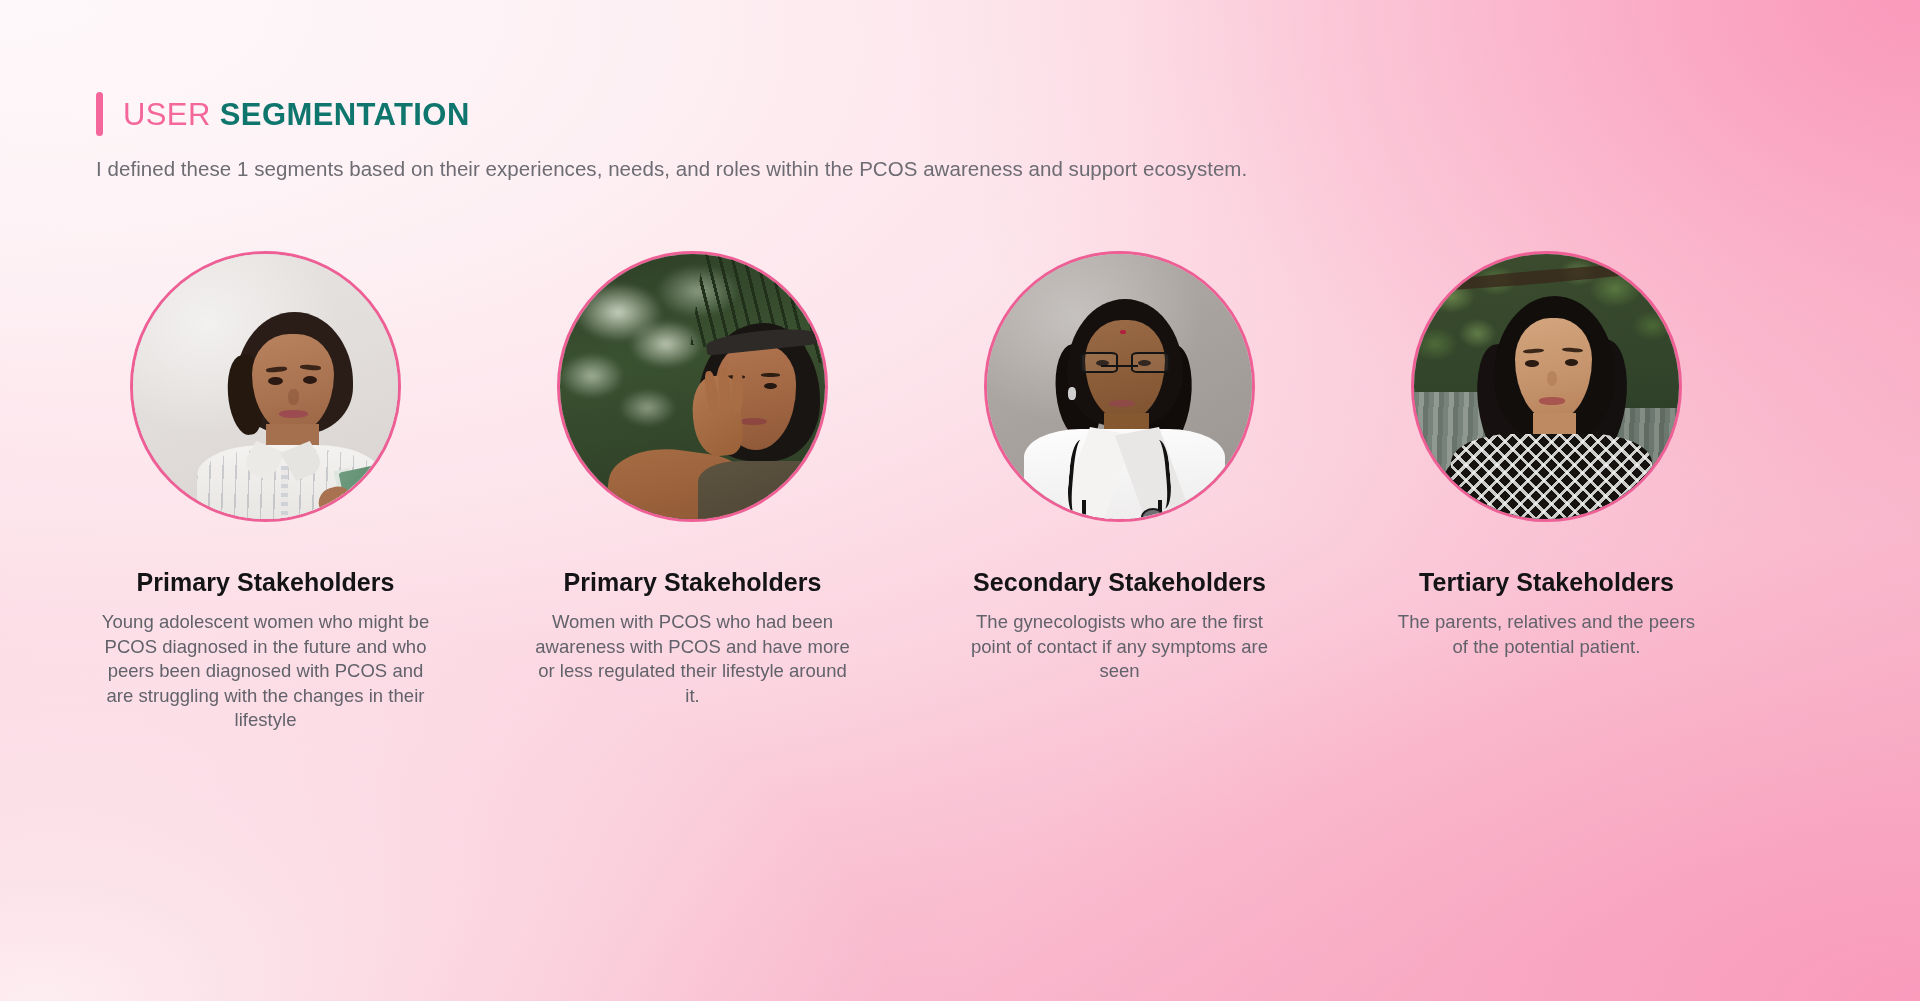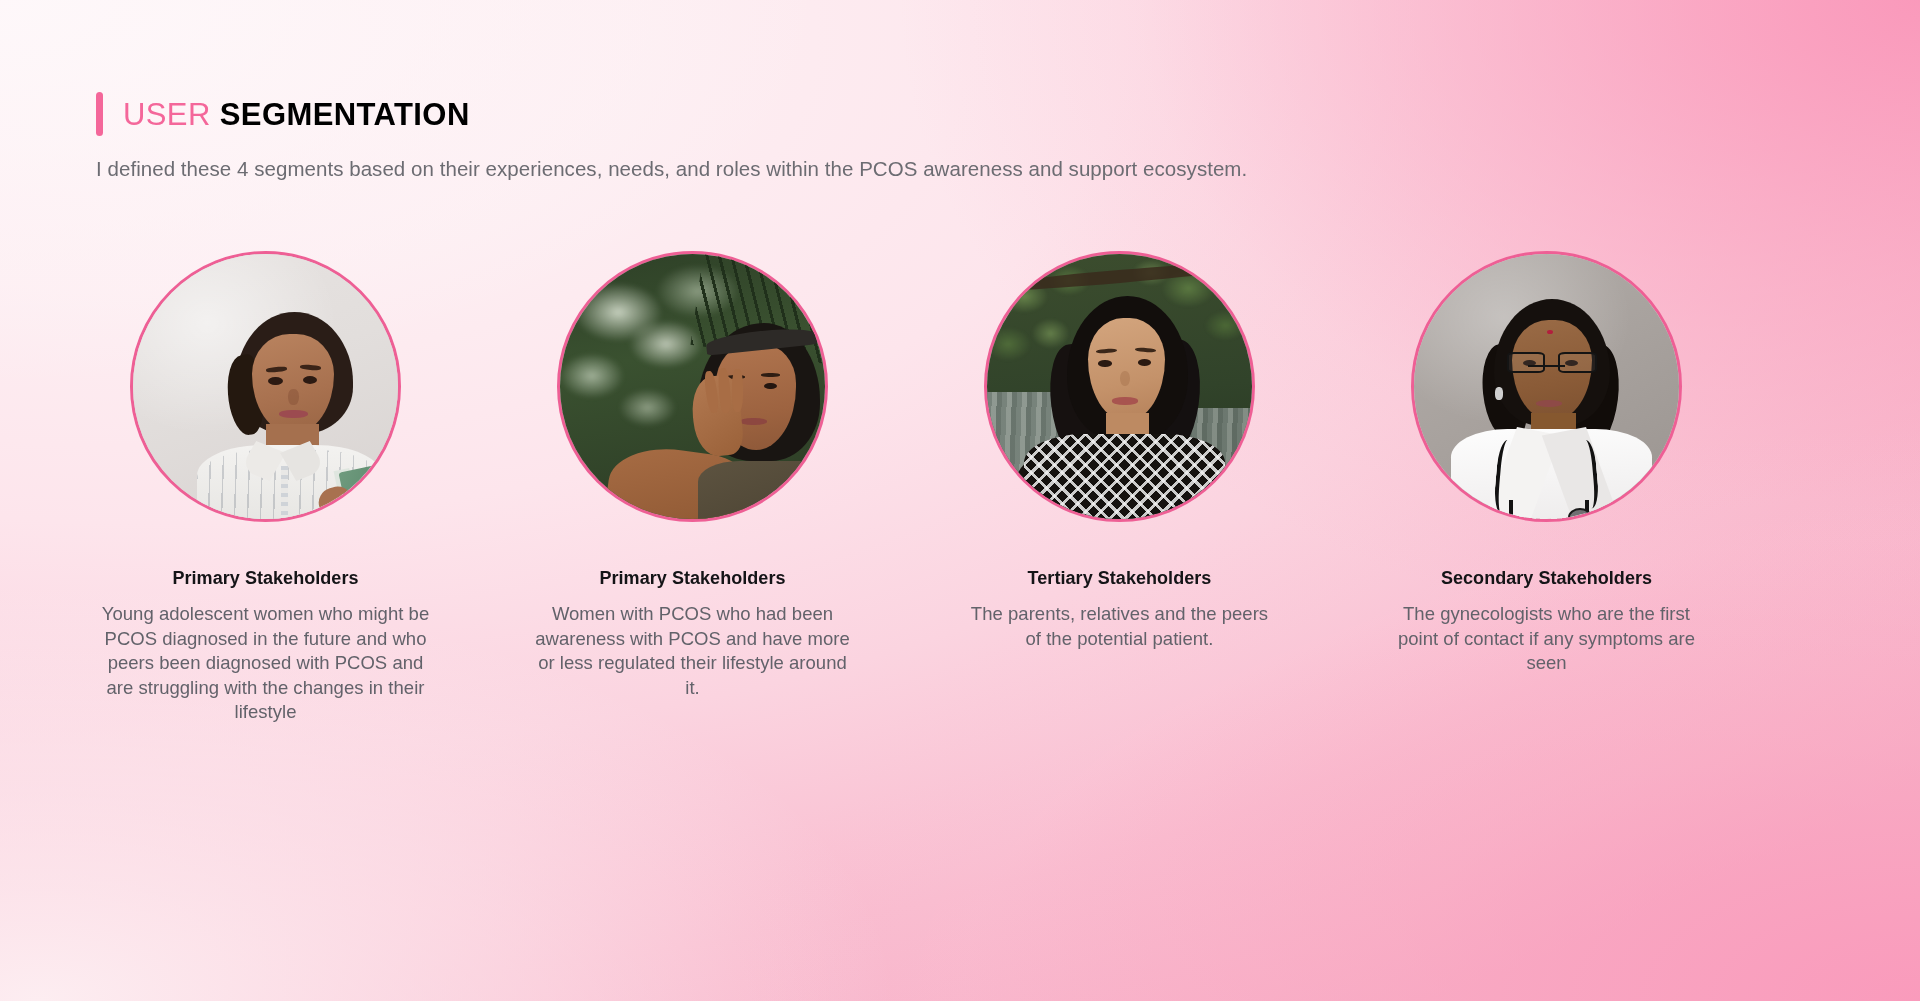--- a/index.html
+++ b/index.html
@@ -37,21 +37,21 @@
 
   
   .header { position:absolute; left:96px; top:92px; }
   .title-row { display:flex; align-items:center; }
   .title-bar {
     width:7px; height:44px; border-radius:4px;
     background:#f4679a; margin-right:20px;
   }
   .title-text { font-size:31px; letter-spacing:0.4px; line-height:1; white-space:nowrap; }
   .title-word-1 { color:#f4679a; font-weight:400; }
-  .title-word-2 { color:#000000; font-weight:700; }
+  .title-word-2 { color:#0f766e; font-weight:700; }
 
   .subtitle {
     position:absolute; left:96px; top:157px;
     font-size:20.5px; color:#6c6c72; font-weight:400;
     letter-spacing:0.05px; white-space:nowrap;
   }
 
   
   .cards { position:absolute; left:0; top:251px; width:1920px; }
   .card-strip { display:flex; }
@@ -61,21 +61,21 @@
   .avatar-wrap {
     width:271px; height:271px; border-radius:50%;
     border:3px solid #ee5f95;
     overflow:hidden; position:relative;
     background:#d9d4d2;
   }
   .avatar-photo { position:absolute; inset:0; overflow:hidden; }
 
   .card-title {
     margin-top:46px;
-    font-size:18px; font-weight:700; color:#141417;
+    font-size:25px; font-weight:700; color:#141417;
     letter-spacing:0.05px; text-align:center;
   }
   .card-desc {
     margin-top:13px;
     font-size:18.5px; font-weight:400; color:#62626a;
     line-height:1.33; text-align:center; letter-spacing:0.03px;
     max-width:330px;
   }
   .card-2 .card-desc, .card-3 .card-desc { max-width:320px; }
   .card-4 .card-desc { max-width:310px; }
@@ -290,21 +290,21 @@
 
 <div id="page">
 
   <div class="header">
     <div class="title-row">
       <div class="title-bar"></div>
       <div class="title-text"><span class="title-word-1">USER</span><span>&nbsp;</span><span class="title-word-2">SEGMENTATION</span></div>
     </div>
   </div>
 
-  <div class="subtitle">I defined these 4 segments based on their experiences, needs, and roles within the PCOS awareness and support ecosystem.</div>
+  <div class="subtitle">I defined these 1 segments based on their experiences, needs, and roles within the PCOS awareness and support ecosystem.</div>
 
   <div class="cards">
     <div class="card-strip">
 
       <div class="card card-1">
         <div class="avatar-wrap">
           <div class="avatar-photo">
             <div class="p1-bg"></div>
             <div class="p1-wall-shade"></div>
             <div class="p1-hair"></div>
@@ -348,49 +348,20 @@
             <div class="p2-lip"></div>
             <div class="p2-top"></div>
             <div class="p2-hand"></div>
             <div class="p2-finger" style="left:55%;top:44%;width:4%;height:16%;transform:rotate(-8deg);"></div>
             <div class="p2-finger" style="left:60%;top:43%;width:4%;height:17%;transform:rotate(-4deg);"></div>
             <div class="p2-finger" style="left:65%;top:43.5%;width:4%;height:16%;transform:rotate(0deg);"></div>
           </div>
         </div>
         <div class="card-title">Primary Stakeholders</div>
         <div class="card-desc">Women with PCOS who had been awareness with PCOS and have more or less regulated their lifestyle around it.</div>
-      </div>
-
-      <div class="card card-4">
-        <div class="avatar-wrap">
-          <div class="avatar-photo">
-            <div class="p4-bg"></div>
-            <div class="p4-foliage"></div>
-            <div class="p4-branch"></div>
-            <div class="p4-fence"></div>
-            <div class="p4-fence2"></div>
-            <div class="p4-hair-wave-l"></div>
-            <div class="p4-hair-wave-r"></div>
-            <div class="p4-hair"></div>
-            <div class="p4-face"></div>
-            <div class="p4-brow-l"></div>
-            <div class="p4-brow-r"></div>
-            <div class="p4-eye-l"></div>
-            <div class="p4-eye-r"></div>
-            <div class="p4-nose"></div>
-            <div class="p4-lip"></div>
-            <div class="p4-neck"></div>
-            <div class="p4-shoulder-l"></div>
-            <div class="p4-shoulder-r"></div>
-            <div class="p4-top"></div>
-            <div class="p4-pattern"></div>
-          </div>
-        </div>
-        <div class="card-title">Tertiary Stakeholders</div>
-        <div class="card-desc">The parents, relatives and the peers of the potential patient.</div>
       </div>
 
       <div class="card card-3">
         <div class="avatar-wrap">
           <div class="avatar-photo">
             <div class="p3-bg"></div>
             <div class="p3-bg-light"></div>
             <div class="p3-hair-l"></div>
             <div class="p3-hair-r"></div>
             <div class="p3-hair"></div>
@@ -413,15 +384,44 @@
             <div class="p3-stetho-l"></div>
             <div class="p3-stetho-r"></div>
             <div class="p3-stetho-b"></div>
             <div class="p3-stetho-head"></div>
           </div>
         </div>
         <div class="card-title">Secondary Stakeholders</div>
         <div class="card-desc">The gynecologists who are the first point of contact if any symptoms are seen</div>
       </div>
 
+      <div class="card card-4">
+        <div class="avatar-wrap">
+          <div class="avatar-photo">
+            <div class="p4-bg"></div>
+            <div class="p4-foliage"></div>
+            <div class="p4-branch"></div>
+            <div class="p4-fence"></div>
+            <div class="p4-fence2"></div>
+            <div class="p4-hair-wave-l"></div>
+            <div class="p4-hair-wave-r"></div>
+            <div class="p4-hair"></div>
+            <div class="p4-face"></div>
+            <div class="p4-brow-l"></div>
+            <div class="p4-brow-r"></div>
+            <div class="p4-eye-l"></div>
+            <div class="p4-eye-r"></div>
+            <div class="p4-nose"></div>
+            <div class="p4-lip"></div>
+            <div class="p4-neck"></div>
+            <div class="p4-shoulder-l"></div>
+            <div class="p4-shoulder-r"></div>
+            <div class="p4-top"></div>
+            <div class="p4-pattern"></div>
+          </div>
+        </div>
+        <div class="card-title">Tertiary Stakeholders</div>
+        <div class="card-desc">The parents, relatives and the peers of the potential patient.</div>
+      </div>
+
     </div>
   </div>
 </div>
 
 </body></html>

